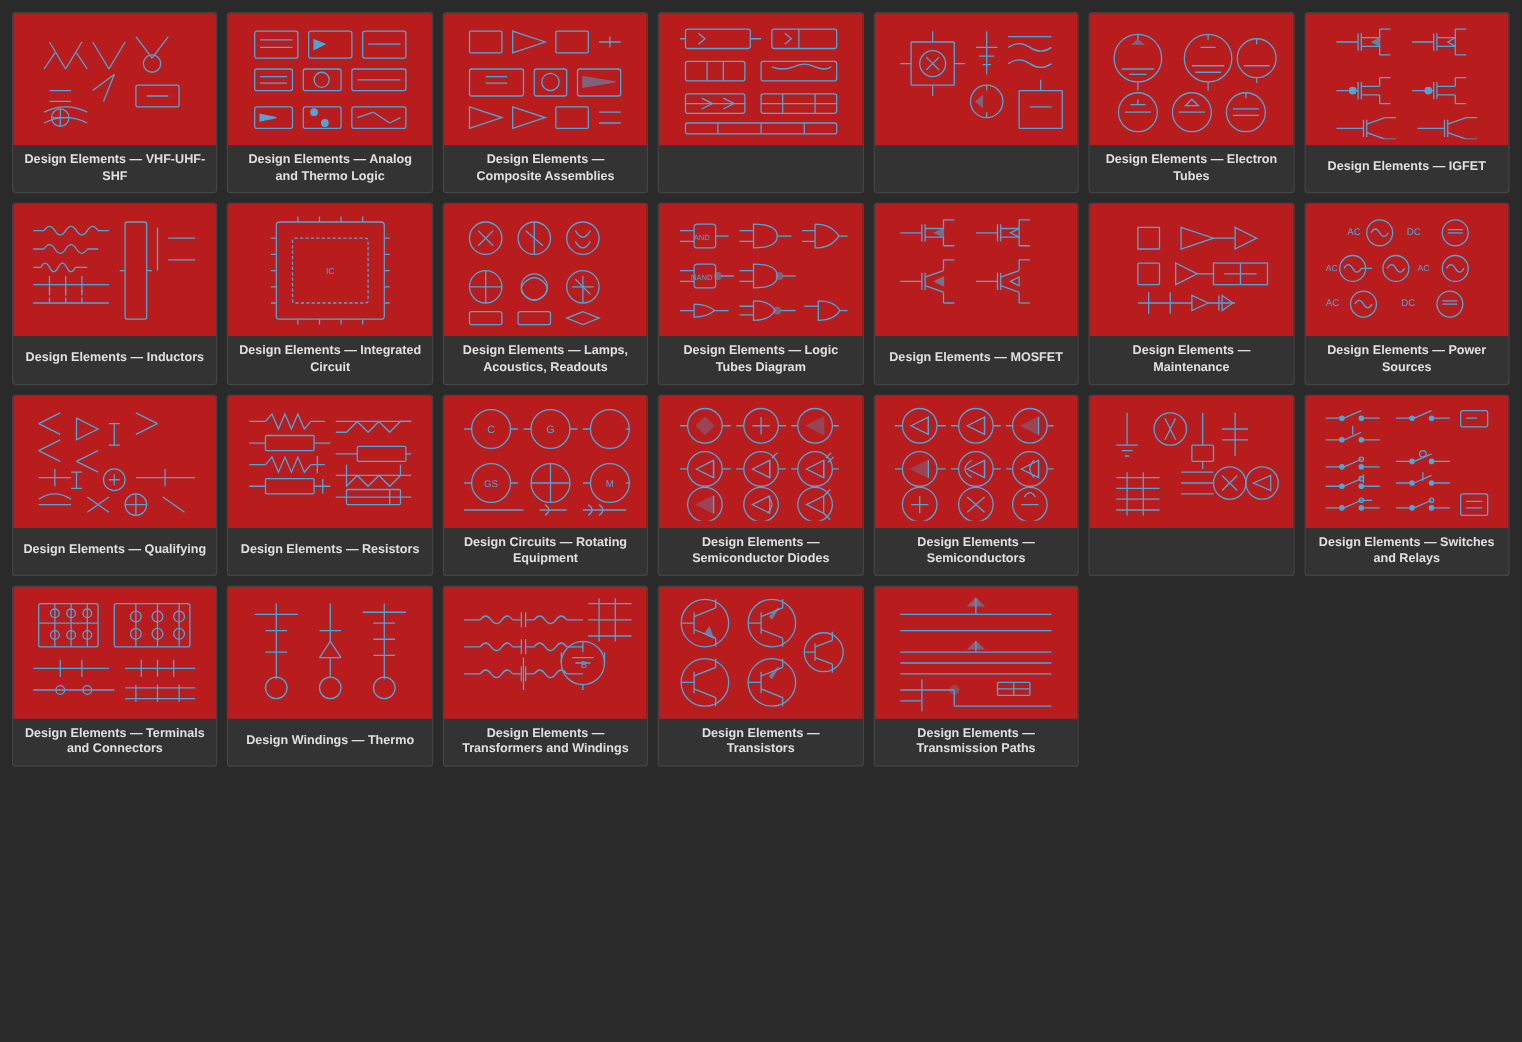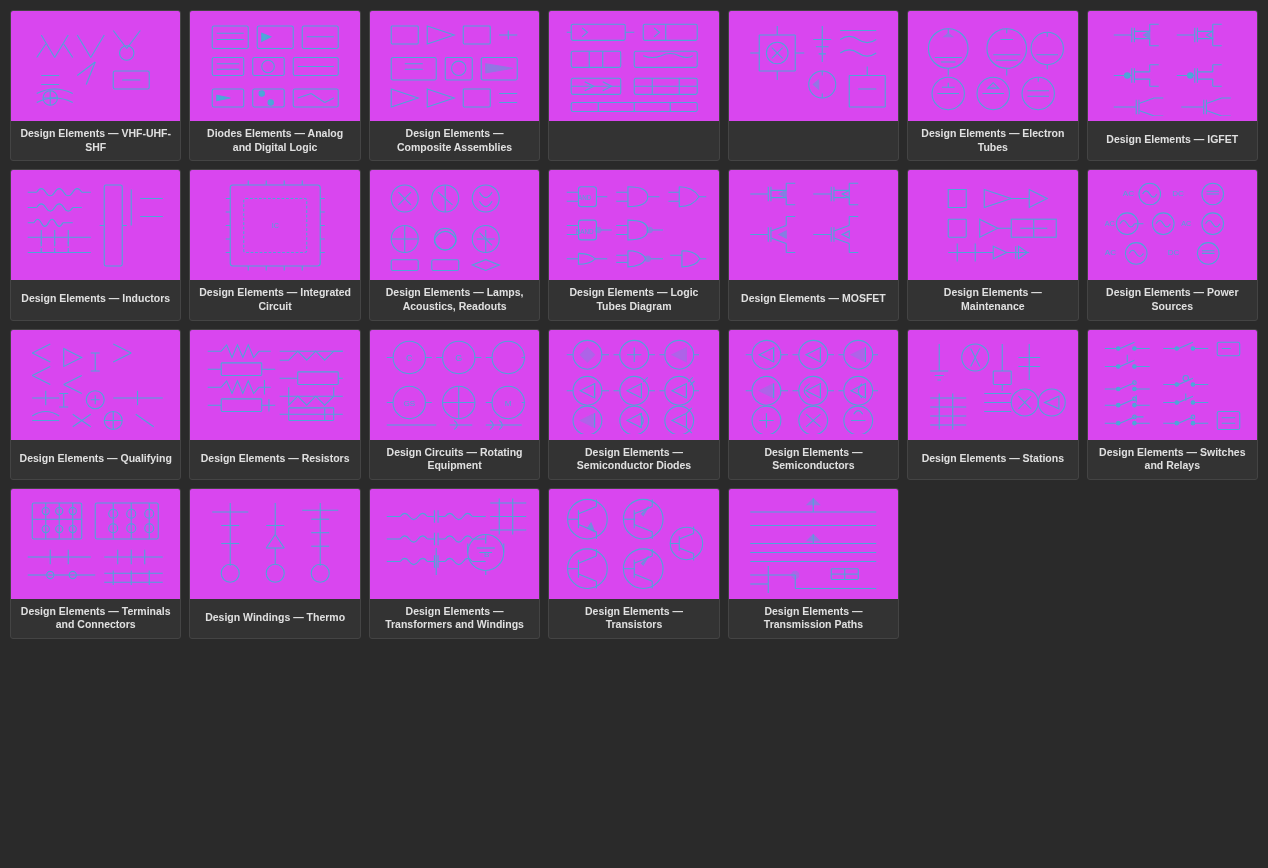--- a/index.html
+++ b/index.html
@@ -14,21 +14,21 @@
       gap: 8px;
     }
     .card {
       background: #333;
       border: 1px solid #444;
       border-radius: 3px;
       overflow: hidden;
       cursor: pointer;
     }
     .card-image {
-      background: #d946ef;
+      background: #b91c1c;
       width: 100%;
       height: 110px;
       display: flex;
       align-items: center;
       justify-content: center;
       overflow: hidden;
     }
     .card-image svg {
       width: 90%;
       height: 90%;
@@ -100,21 +100,21 @@
         <polygon points="15,87 30,90 15,93" fill="#4da6d9"></polygon>
         <rect x="55" y="80" width="35" height="20" rx="2"></rect>
         <circle cx="65" cy="85" r="3" fill="#4da6d9"></circle>
           <circle cx="75" cy="95" r="3" fill="#4da6d9"></circle>
         <rect x="100" y="80" width="50" height="20" rx="2"></rect>
         <line x1="105" y1="90" x2="120" y2="85"></line>
           <line x1="120" y1="85" x2="135" y2="95"></line>
           <line x1="135" y1="95" x2="145" y2="90"></line>
       </svg>
     </div>
-    <div class="card-label">Diodes Elements — Analog and Digital Logic</div>
+    <div class="card-label">Design Elements — Analog and Thermo Logic</div>
   </div>
 
   <div class="card">
     <div class="card-image">
       <svg viewBox="0 0 160 110" xmlns="http://www.w3.org/2000/svg" fill="none" stroke="#4da6d9" stroke-width="1.2">
         <rect x="10" y="10" width="30" height="20" rx="1"></rect>
         <polygon points="50,10 80,20 50,30" fill="none" stroke="#4da6d9"></polygon>
         <rect x="90" y="10" width="30" height="20" rx="1"></rect>
         <line x1="130" y1="20" x2="150" y2="20"></line>
           <line x1="140" y1="15" x2="140" y2="25"></line>
@@ -766,21 +766,20 @@
         <line x1="70" y1="65" x2="100" y2="65"></line>
         <line x1="70" y1="75" x2="100" y2="75"></line>
         <line x1="70" y1="85" x2="100" y2="85"></line>
         <circle cx="115" cy="75" r="15"></circle>
         <line x1="108" y1="68" x2="122" y2="82"></line>
         <line x1="122" y1="68" x2="108" y2="82"></line>
         <circle cx="145" cy="75" r="15"></circle>
         <polygon points="137,75 153,68 153,82" fill="none"></polygon>
       </svg>
     </div>
-    <div class="card-label">Design Elements — Stations</div>
   </div>
 
   <div class="card">
     <div class="card-image">
       <svg viewBox="0 0 160 110" xmlns="http://www.w3.org/2000/svg" fill="none" stroke="#4da6d9" stroke-width="1.2">
         <line x1="5" y1="15" x2="20" y2="15"></line>
         <circle cx="20" cy="15" r="2" fill="#4da6d9"></circle>
         <line x1="22" y1="15" x2="38" y2="8"></line>
         <circle cx="38" cy="15" r="2" fill="#4da6d9"></circle>
         <line x1="40" y1="15" x2="55" y2="15"></line>

